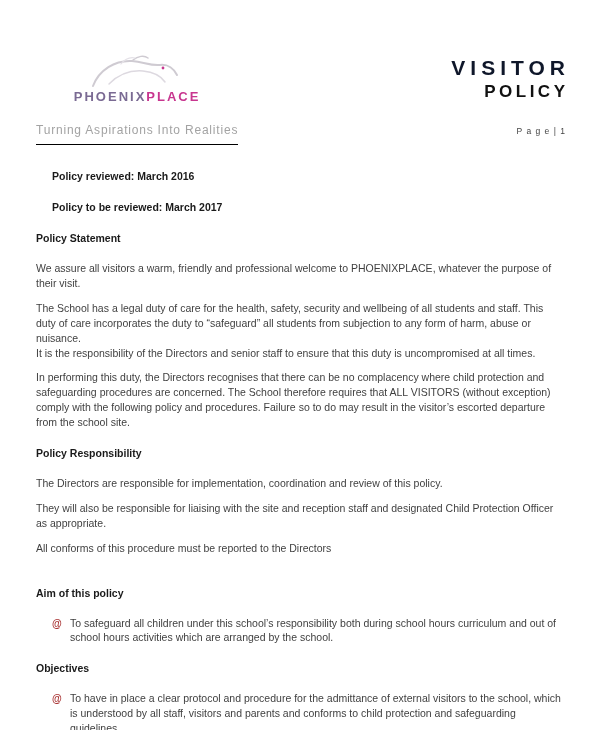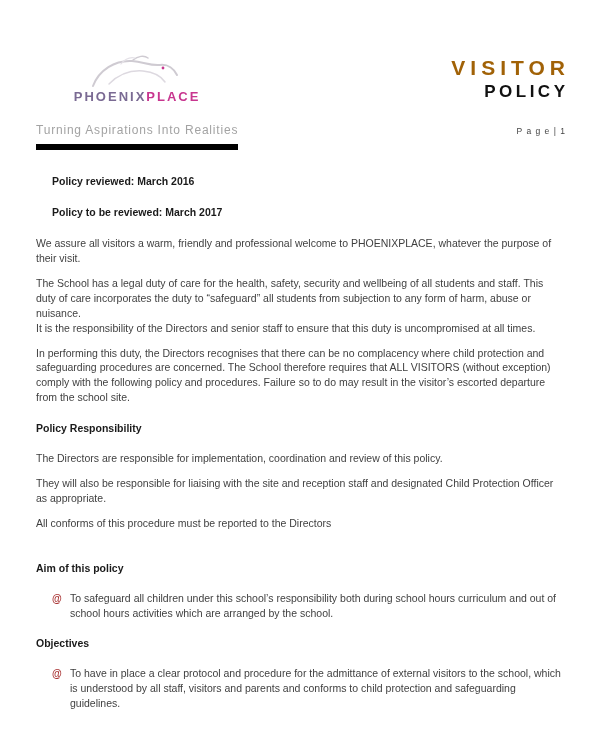--- a/index.html
+++ b/index.html
@@ -21,21 +21,21 @@
   .header {
     display: flex;
     justify-content: space-between;
     align-items: flex-start;
     margin-bottom: 24px;
   }
   .logo-block {
     display: flex;
     flex-direction: column;
     align-items: center;
-    border-bottom: 6px solid #000000;
+    border-bottom: 1px solid #000000;
     padding-bottom: 7px;
     min-width: 185px;
   }
   .logo-art { display: block; }
   .brand-line {
     font-size: 13px;
     font-weight: bold;
     letter-spacing: 2px;
     line-height: 1.1;
     margin-top: -2px;
@@ -46,21 +46,21 @@
     font-size: 12px;
     color: #a3a3a3;
     letter-spacing: 0.8px;
     margin-top: 19px;
   }
 
   .title-block { text-align: right; padding-top: 4px; }
   .doc-title {
     font-size: 21px;
     font-weight: bold;
-    color: #a16207;
+    color: #0f172a;
     letter-spacing: 5px;
     margin-right: -5px;
     line-height: 1.1;
   }
   .doc-subtitle {
     font-size: 17px;
     font-weight: bold;
     color: #111111;
     letter-spacing: 3.5px;
     margin-right: -3.5px;
@@ -137,20 +137,21 @@
       <div class="page-label">P a g e  | 1</div>
     </div>
 
   </div>
 
   <div class="doc-body">
 
     <p class="meta-line">Policy reviewed: March 2016</p>
     <p class="meta-line">Policy to be reviewed: March 2017</p>
 
+    <p class="heading">Policy Statement</p>
 
     <p class="para">We assure all visitors a warm, friendly and professional welcome to PHOENIXPLACE, whatever the purpose of their visit.</p>
 
     <div class="para-group">
       <p class="para-tight">The School has a legal duty of care for the health, safety, security and wellbeing of all students and staff. This duty of care incorporates the duty to “safeguard” all students from subjection to any form of harm, abuse or nuisance.</p>
       <p class="para-tight">It is the responsibility of the Directors and senior staff to ensure that this duty is uncompromised at all times.</p>
     </div>
 
     <p class="para">In performing this duty, the Directors recognises that there can be no complacency where child protection and safeguarding procedures are concerned. The School therefore requires that ALL VISITORS (without exception) comply with the following policy and procedures. Failure so to do may result in the visitor’s escorted departure from the school site.</p>
 

